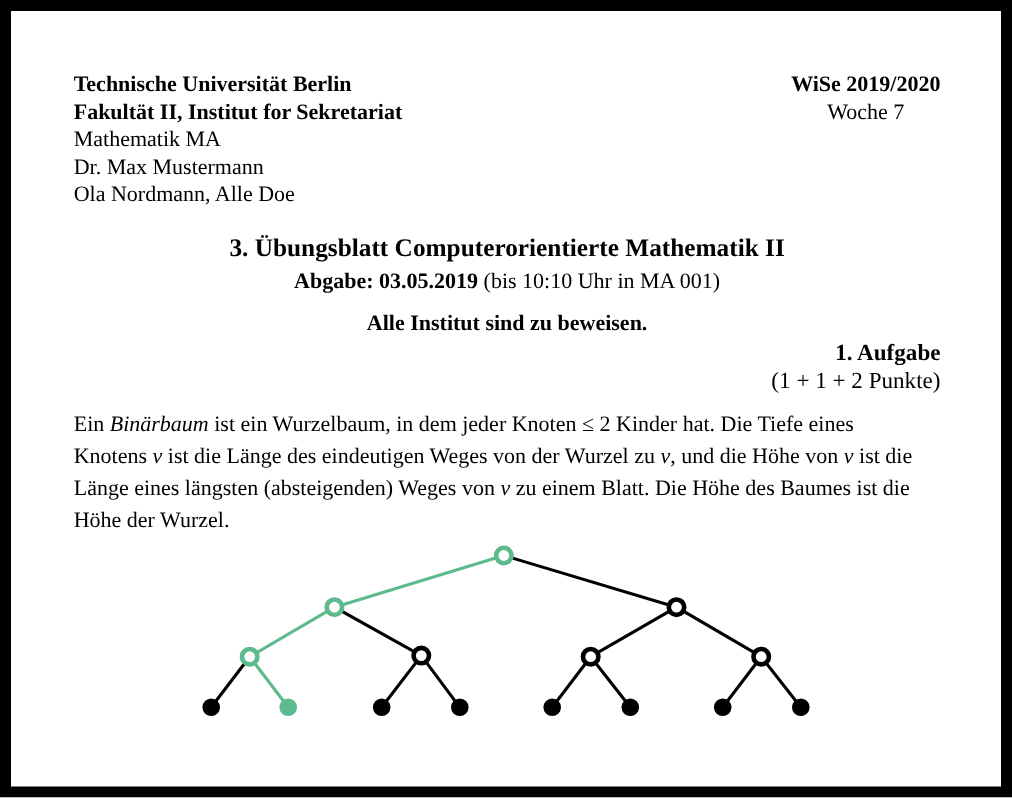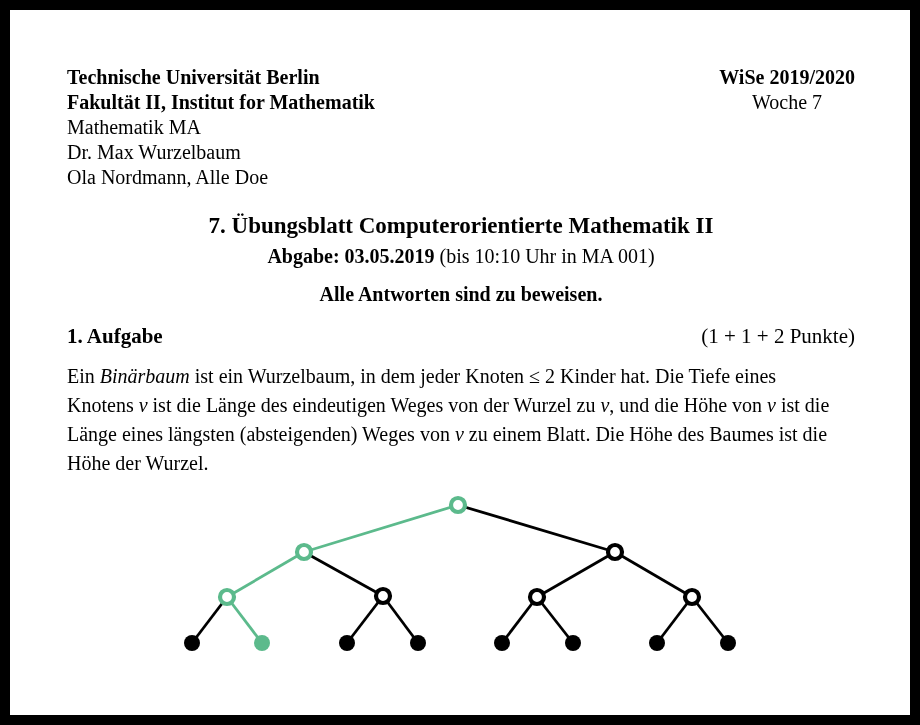--- a/index.html
+++ b/index.html
@@ -49,26 +49,27 @@
     line-height: 24px;
   }
   .notice {
     margin-top: 14px;
     text-align: center;
     font-size: 20px;
     line-height: 24px;
     font-weight: bold;
   }
   .exercise-row {
-    margin-top: 17px;
+    margin-top: 1px;
     display: flex;
     justify-content: space-between;
-    align-items: flex-start;
+    align-items: flex-end;
     font-size: 21px;
     line-height: 26px;
+    flex-direction: column;
   }
   .body-text {
     margin: 13px 14px 0 0;
     font-size: 20px;
     line-height: 29px;
     text-align: left;
   }
   .body-text i { font-style: italic; }
   .tree-overlay {
     position: absolute;
@@ -80,36 +81,36 @@
 </style>
 </head>
 <body>
 
 <div class="frame">
   <div class="page">
 
     <div class="hdr">
       <div class="hdr-left">
         <div class="b">Technische Universität Berlin</div>
-        <div class="b">Fakultät II, Institut for Mathematik</div>
+        <div class="b">Fakultät II, Institut for Sekretariat</div>
         <div>Mathematik MA</div>
-        <div>Dr. Max Wurzelbaum</div>
+        <div>Dr. Max Mustermann</div>
         <div>Ola Nordmann, Alle Doe</div>
       </div>
       <div class="hdr-right">
         <div class="b">WiSe 2019/2020</div>
         <div>Woche 7</div>
       </div>
     </div>
 
-    <h1 class="doc-title">7. Übungsblatt Computerorientierte Mathematik II</h1>
+    <h1 class="doc-title">3. Übungsblatt Computerorientierte Mathematik II</h1>
 
     <div class="submission"><span class="b">Abgabe: 03.05.2019</span><span> (bis 10:10 Uhr in MA 001)</span></div>
 
-    <div class="notice">Alle Antworten sind zu beweisen.</div>
+    <div class="notice">Alle Institut sind zu beweisen.</div>
 
     <div class="exercise-row">
       <span class="b">1. Aufgabe</span>
       <span>(1 + 1 + 2 Punkte)</span>
     </div>
 
     <p class="body-text"><span>Ein </span><i>Binärbaum</i><span> ist ein Wurzelbaum, in dem jeder Knoten ≤ 2 Kinder hat. Die Tiefe eines Knotens </span><i>v</i><span> ist die Länge des eindeutigen Weges von der Wurzel zu </span><i>v</i><span>, und die Höhe von </span><i>v</i><span> ist die Länge eines längsten (absteigenden) Weges von </span><i>v</i><span> zu einem Blatt. Die Höhe des Baumes ist die Höhe der Wurzel.</span></p>
   </div>
 
   <svg class="tree-overlay" viewBox="0 0 920 725" xmlns="http://www.w3.org/2000/svg">

